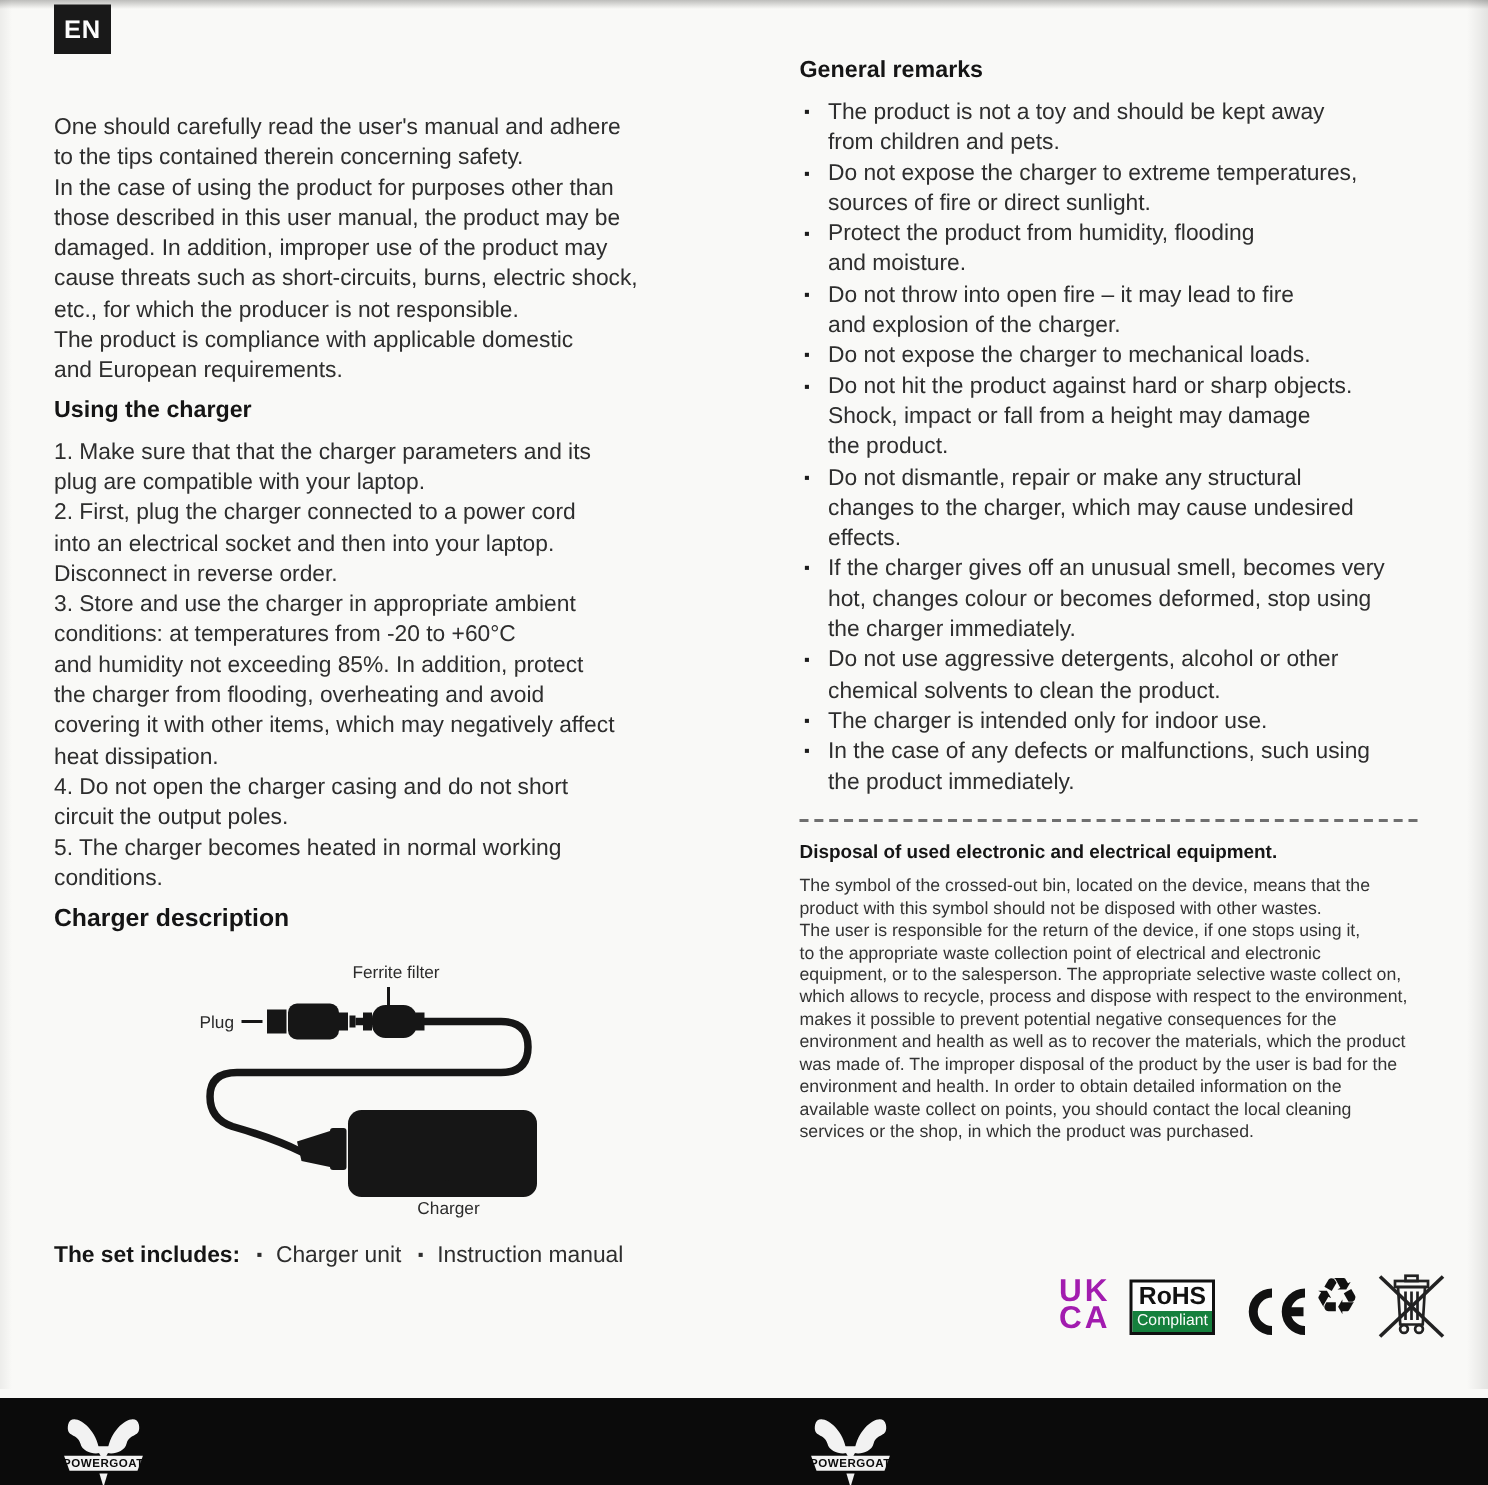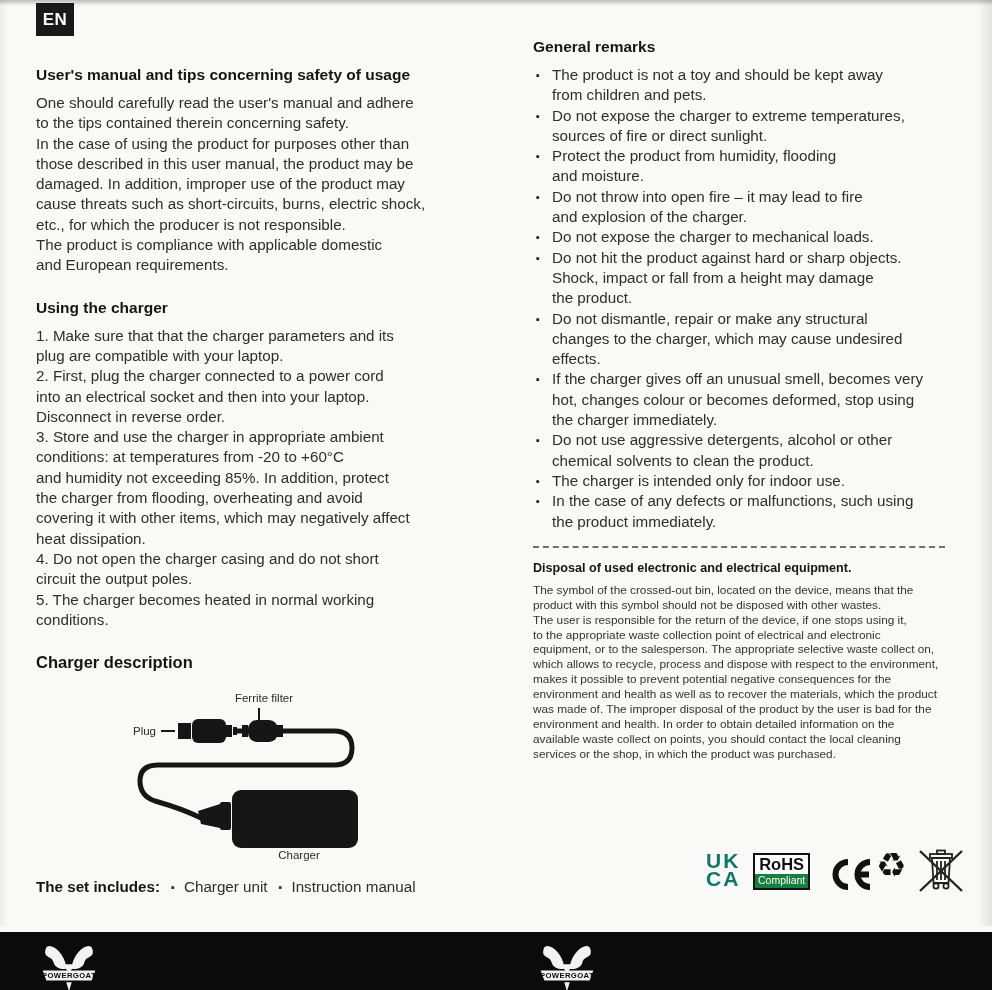--- a/index.html
+++ b/index.html
@@ -25,21 +25,21 @@
 
   .col-left  { position:absolute; left:36px;  top:66px; width:434px; }
   .col-right { position:absolute; left:533px; top:38px; width:422px; }
 
   h1, h2 { font-size:15.5px; font-weight:bold; color:#151515; line-height:18px; }
   .h-desc { font-size:16.5px; }
   .body-text {
     font-size:15.2px; line-height:20.3px; color:#2e2e2e; white-space:pre-line;
   }
   .col-left h1 { margin-bottom:9px; }
-  .sec { margin-top:23px; }
+  .sec { margin-top:7px; }
   .col-left .body-text { margin-top:9px; }
 
   
   .col-right h2 { margin-bottom:9px; }
   ul.remarks { list-style:none; padding-left:19px; }
   ul.remarks li {
     position:relative; font-size:15.2px; line-height:20.3px; color:#2e2e2e;
     white-space:pre-line;
   }
   ul.remarks li::before {
@@ -58,21 +58,21 @@
 
   
   .set-row { margin-top:14px; font-size:15.2px; color:#2e2e2e; }
   .set-label { font-weight:bold; color:#151515; }
   .set-item::before { content:"▪"; font-size:11px; margin:0 9px 0 11px; position:relative; top:-1px; }
 
   
   .badges { position:absolute; left:0; top:0; width:992px; height:0; }
   .ukca {
     position:absolute; left:706px; top:852px; font-weight:bold; font-size:21px;
-    line-height:18px; letter-spacing:2px; color:#0f766e; text-align:center;
+    line-height:18px; letter-spacing:2px; color:#a21caf; text-align:center;
   }
   .rohs { position:absolute; left:753px; top:853px; border:2.5px solid #111; background:#fdfdfd; }
   .rohs-top { font-weight:bold; font-size:16.5px; color:#111; padding:0 3px; text-align:center; line-height:19px; }
   .rohs-bottom { background:#15803d; color:#fbfbfb; font-size:10.5px; line-height:13px; text-align:center; padding:0 3px 1px; }
   .ce-mark { position:absolute; left:830px; top:858px; }
   .recycle-icon {
     position:absolute; left:876px; top:848px; font-size:34px; line-height:34px; color:#111;
     font-family:"DejaVu Sans",sans-serif;
   }
   .weee { position:absolute; left:918px; top:849px; }
@@ -87,21 +87,20 @@
 <body>
 
 <div class="page">
   <div class="edge-top"></div>
   <div class="edge-right"></div>
   <div class="edge-left"></div>
 
   <div class="en-badge">EN</div>
 
   <div class="col-left">
-    <h1>User's manual and tips concerning safety of usage</h1>
     <div class="body-text">One should carefully read the user's manual and adhere
 to the tips contained therein concerning safety.
 In the case of using the product for purposes other than
 those described in this user manual, the product may be
 damaged. In addition, improper use of the product may
 cause threats such as short-circuits, burns, electric shock,
 etc., for which the producer is not responsible.
 The product is compliance with applicable domestic
 and European requirements.</div>
 

